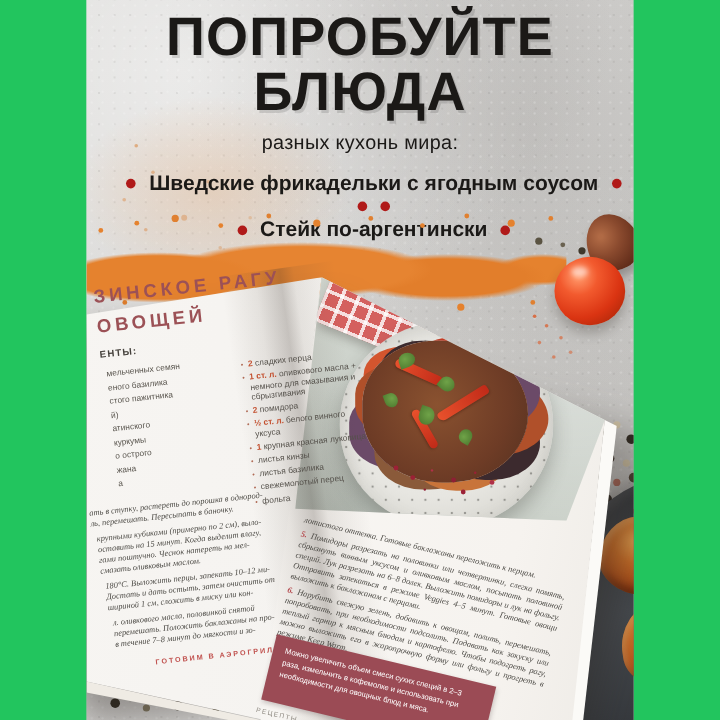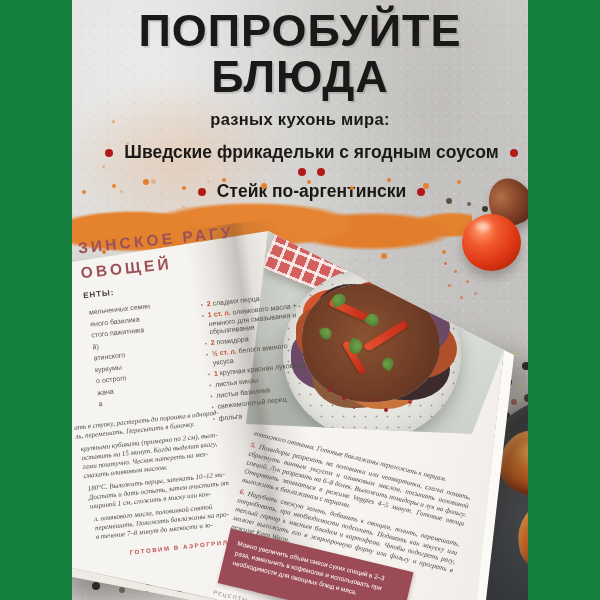--- a/index.html
+++ b/index.html
@@ -1,36 +1,36 @@
 <!DOCTYPE html>
 <html><head>
 <meta charset="utf-8">
 <style>
   * { margin:0; padding:0; box-sizing:border-box; }
   html,body { background:#ffffff; }
   body { font-family:"Liberation Sans", sans-serif; }
-  .canvas { position:relative; width:600px; height:600px; background:#15803d; overflow:hidden; }
+  .canvas { position:relative; width:600px; height:600px; background:#22c55e; overflow:hidden; }
   
   .content { position:absolute; left:72px; top:0; width:456px; height:600px; overflow:hidden;
     background:
       radial-gradient(circle at 18% 10%, rgba(255,255,255,.5), transparent 45%),
       radial-gradient(circle at 80% 18%, rgba(120,116,112,.18), transparent 40%),
       radial-gradient(circle at 55% 4%, rgba(110,106,102,.15), transparent 30%),
       radial-gradient(circle at 95% 60%, rgba(120,116,110,.16), transparent 45%),
       linear-gradient(135deg, #dad9d7 0%, #d3d2d0 40%, #cecdcb 100%); }
   .grain { position:absolute; inset:0;
       background-image: radial-gradient(rgba(255,255,255,.5) .6px, transparent 1.3px),
                         radial-gradient(rgba(90,88,86,.25) .5px, transparent 1.2px);
       background-size: 9px 9px, 13px 13px; background-position:0 0, 4px 6px; opacity:.45; }
 
   
   .header { position:absolute; left:0; top:8px; width:456px; text-align:center; color:#1b1917; }
   .title-line { font-size:45px; font-weight:bold; letter-spacing:1px; line-height:46px;
       text-shadow: 2px 2px 0 rgba(0,0,0,.12); }
-  .subtitle { margin-top:10px; font-size:16.5px; font-weight:bold; letter-spacing:.3px; }
+  .subtitle { margin-top:10px; font-size:16.5px; font-weight:normal; letter-spacing:.3px; }
   .bullets { margin-top:13px;padding-left:23px; }
   .bullet-row { display:flex; align-items:center; justify-content:center; gap:11px;
       font-size:17.5px; font-weight:bold; margin-top:5px; line-height:21px; }
   .dot { width:8px; height:8px; border-radius:50%; background:#b01a19; flex:0 0 auto; }
 
   
   .wash-topleft { position:absolute; left:-10px; top:80px; width:230px; height:160px;
       background: radial-gradient(closest-side, rgba(226,130,47,.20), rgba(226,130,47,.10) 55%, transparent);
       border-radius:50%; }
   .wash-dots { position:absolute; left:40px; top:120px; width:3px; height:3px; border-radius:50%;

